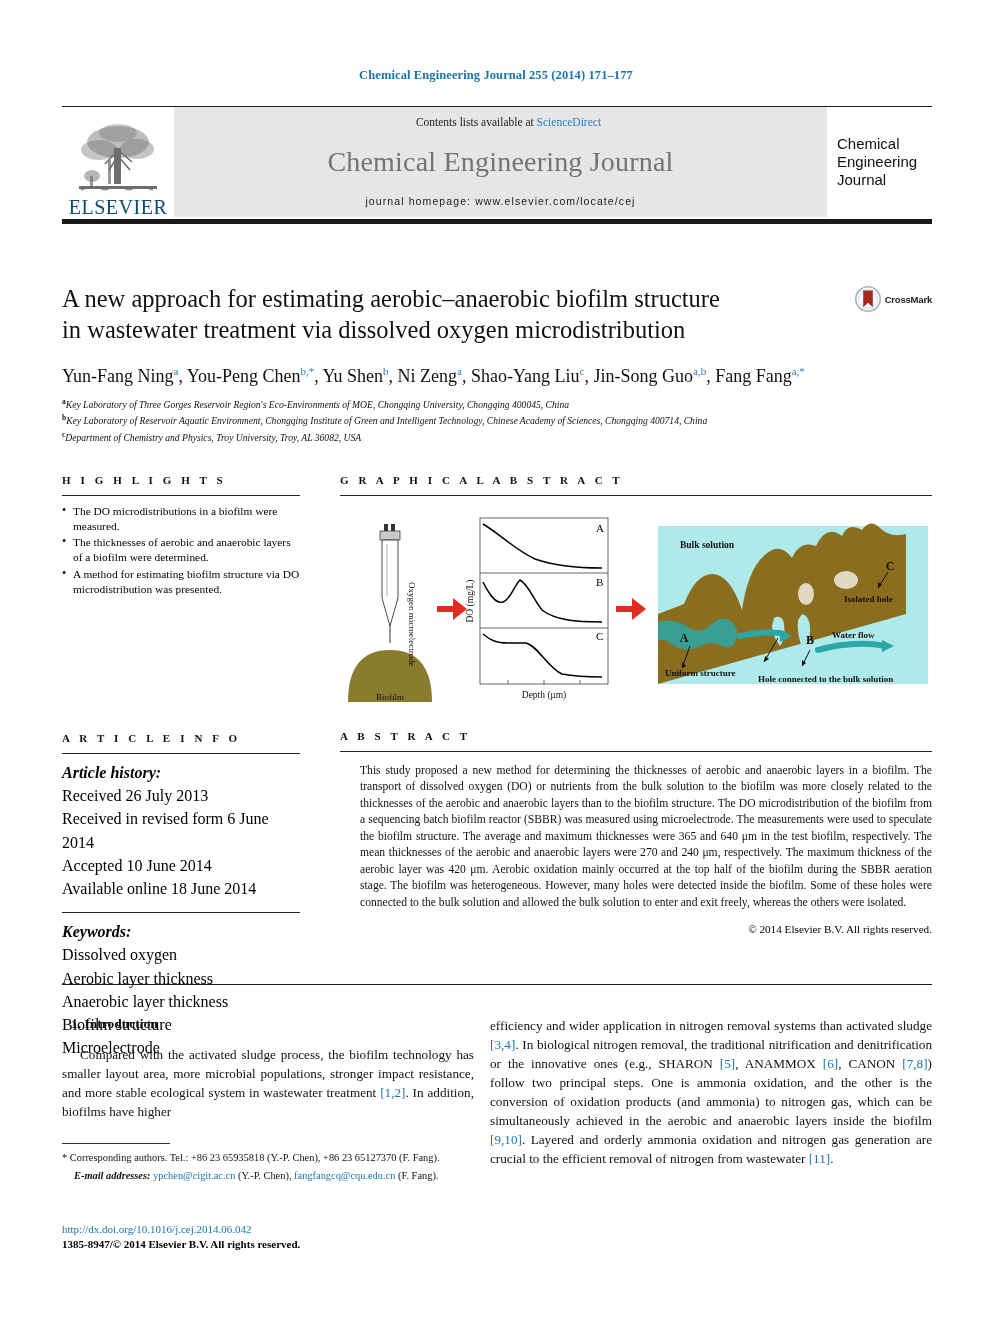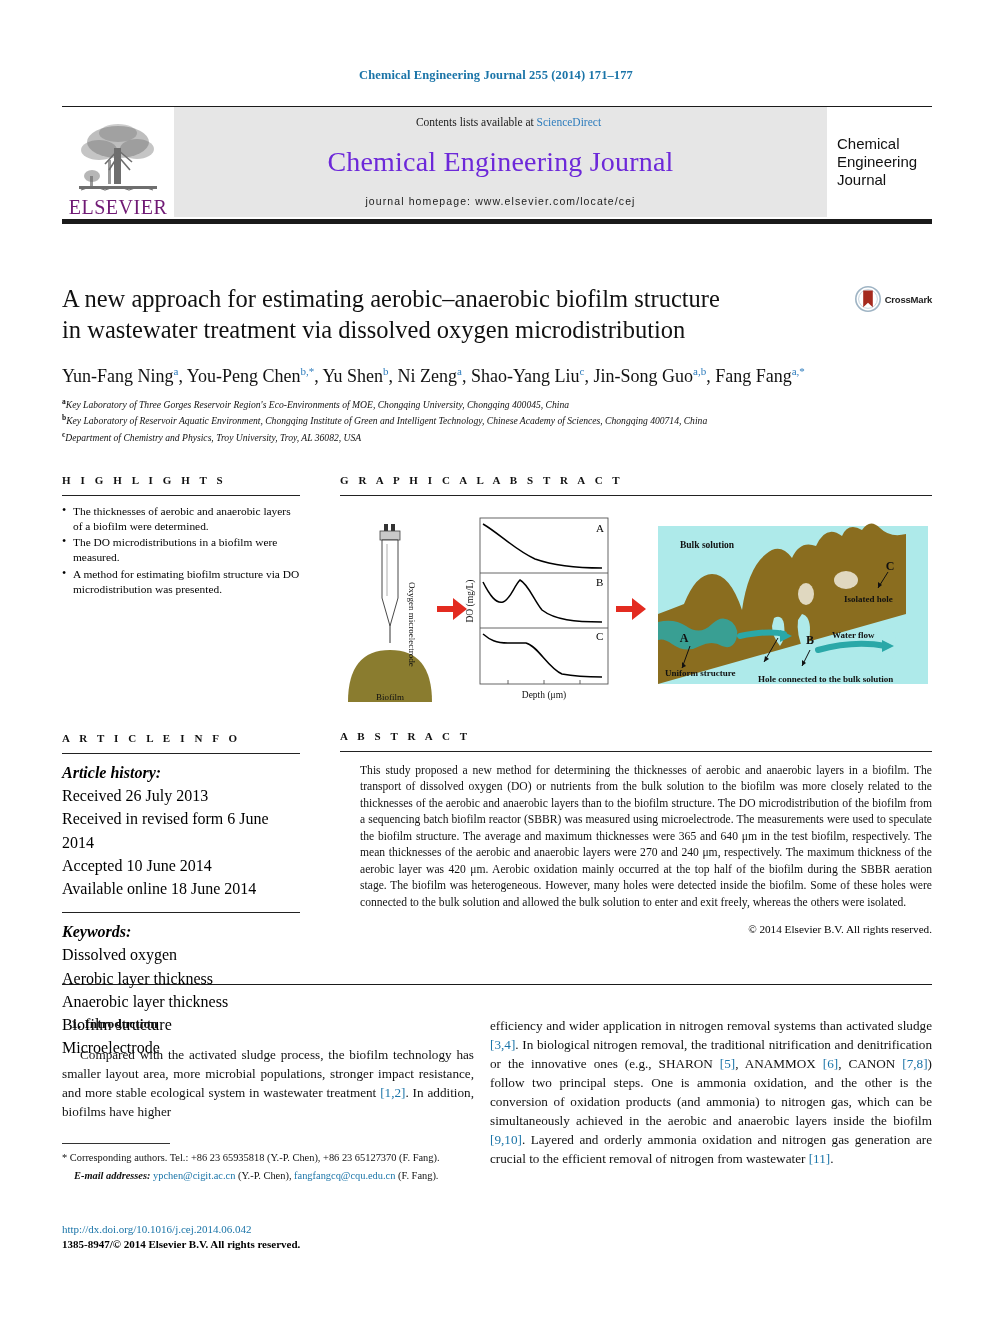--- a/index.html
+++ b/index.html
@@ -59,21 +59,21 @@
     justify-content: flex-end;
     align-items: center;
     padding-top: 4px;
     box-sizing: border-box;
   }
   .tree-logo { display:block; }
   .elsevier-word {
     font-family: "Liberation Serif", serif;
     font-size: 20px;
     letter-spacing: 0.5px;
-    color: #701a75;
+    color: #0c4a6e;
     line-height: 1;
     margin-top: 1px;
   }
   .center-band {
     flex: 1 1 auto;
     background: #e6e6e6;
     display: flex;
     flex-direction: column;
     justify-content: space-between;
     align-items: center;
@@ -83,21 +83,21 @@
   .contents-line {
     font-family: Liberation Serif, serif;
     font-size: 11.5px;
     color: #1a1a1a;
     margin-left: 16px;
   }
   .contents-line .sd { color: #2f7dbd; }
   .journal-title-big {
     font-family: "Liberation Serif", serif;
     font-size: 28px;
-    color: #6d28d9;
+    color: #737373;
     letter-spacing: 0.2px;
   }
   .homepage-line {
     font-family: "Liberation Sans", sans-serif;
     font-size: 10.5px;
     letter-spacing: 1.1px;
     color: #1a1a1a;
   }
   .journal-badge {
     flex: 0 0 105px;
@@ -396,22 +396,22 @@
         <div><sup>a</sup>Key Laboratory of Three Gorges Reservoir Region's Eco-Environments of MOE, Chongqing University, Chongqing 400045, China</div>
         <div><sup>b</sup>Key Laboratory of Reservoir Aquatic Environment, Chongqing Institute of Green and Intelligent Technology, Chinese Academy of Sciences, Chongqing 400714, China</div>
         <div><sup>c</sup>Department of Chemistry and Physics, Troy University, Troy, AL 36082, USA</div>
       </div>
   </div>
 
   <div class="highlights">
     <div class="sec-head">H I G H L I G H T S</div>
     <div class="sec-rule"></div>
     <ul class="hl-list">
+        <li>The DO microdistributions in a biofilm were measured.</li>
         <li>The thicknesses of aerobic and anaerobic layers of a biofilm were determined.</li>
-        <li>The DO microdistributions in a biofilm were measured.</li>
         <li>A method for estimating biofilm structure via DO microdistribution was presented.</li>
       </ul>
   </div>
 
   <div class="graphabs">
     <div class="sec-head">G R A P H I C A L   A B S T R A C T</div>
     <div class="sec-rule"></div>
 
     <div class="ga-figure">
       <svg width="592" height="192" viewBox="0 0 592 192">

